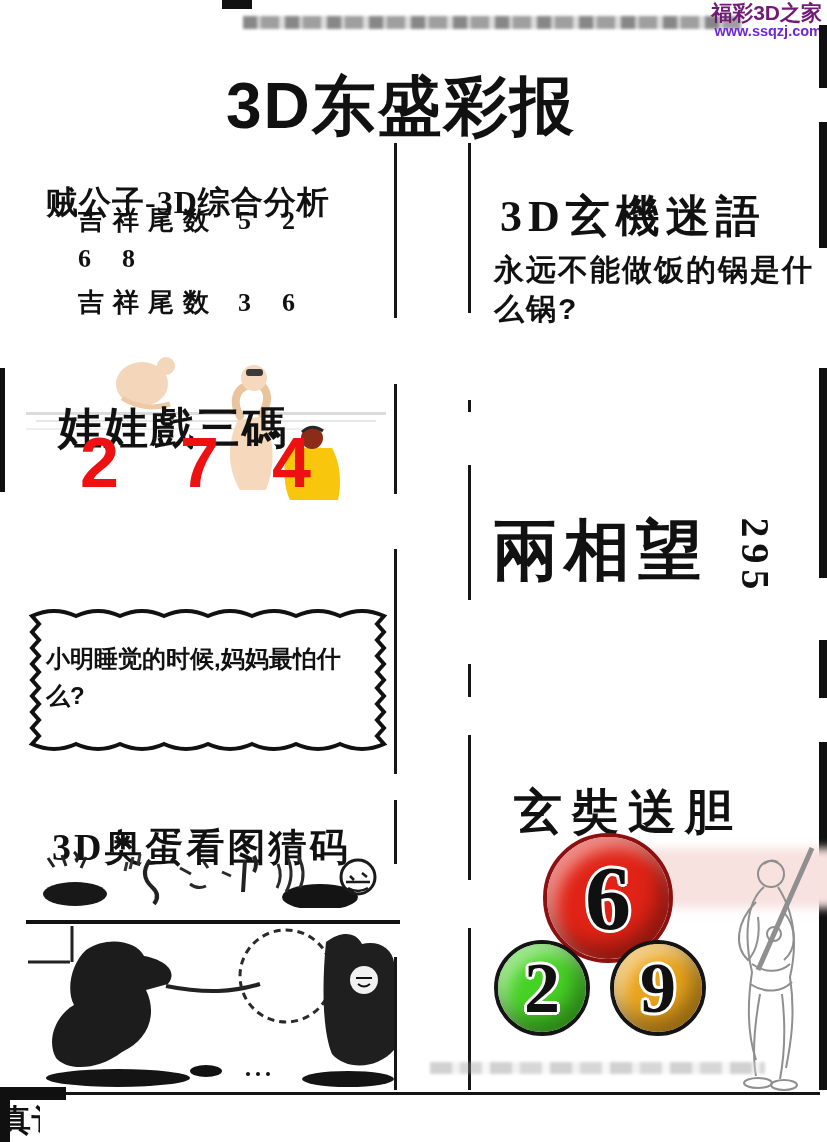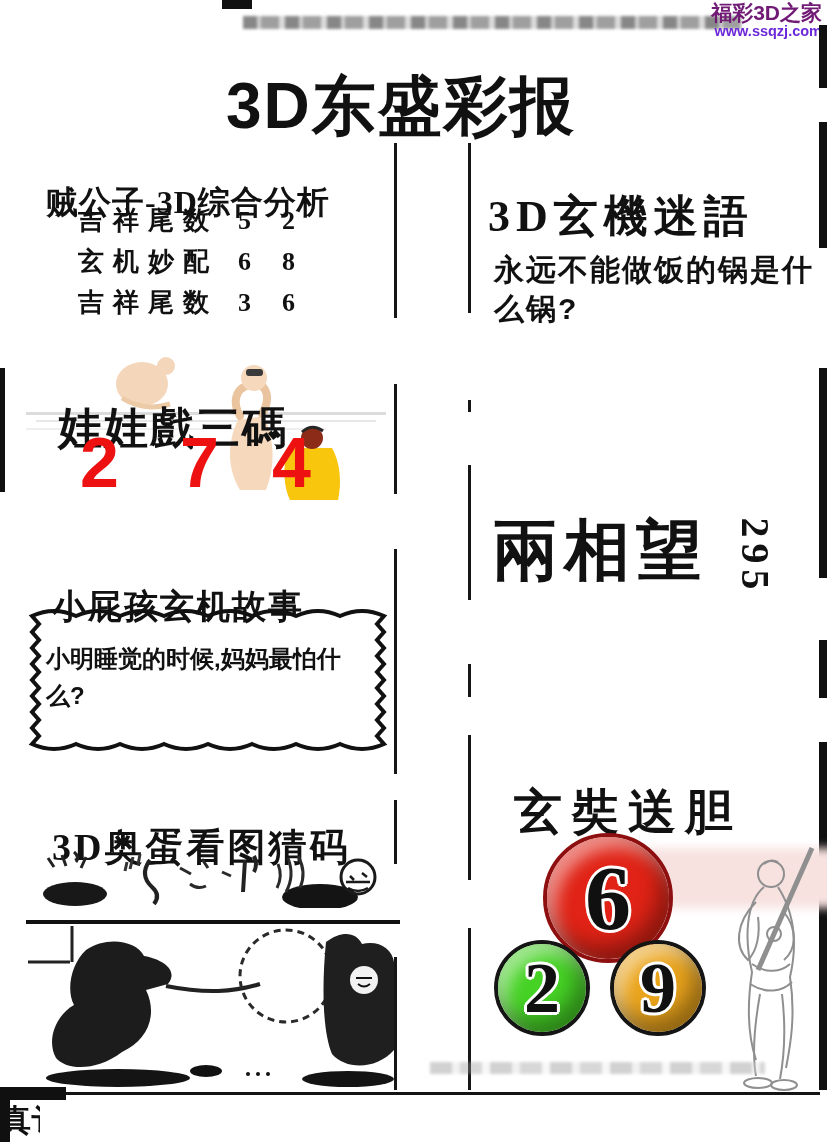--- a/index.html
+++ b/index.html
@@ -62,21 +62,21 @@
   .wavy-box{left:26px;top:602px;width:368px;height:158px;}
   .story-text{left:46px;top:616px;width:330px;font-size:24px;font-weight:700;line-height:1.55;z-index:2;}
 
   
   .comic-heading{left:52px;top:790px;font-family:"Liberation Serif",serif;
     font-size:38px;font-weight:900;letter-spacing:3px;white-space:nowrap;}
   .comic-strip{left:30px;top:850px;width:348px;height:58px;}
   .comic-panel{left:26px;top:920px;width:374px;height:168px;}
 
   
-  .riddle-heading{left:488px;top:150px;font-family:"Liberation Serif",serif;
+  .riddle-heading{left:500px;top:150px;font-family:"Liberation Serif",serif;
     font-size:44px;font-weight:900;letter-spacing:6px;white-space:nowrap;}
   .riddle-text{left:494px;top:220px;width:332px;font-size:30px;font-weight:800;
     letter-spacing:2px;line-height:1.3;}
 
   
   .tc-heading{left:508px;top:450px;font-family:"Liberation Serif",serif;
     font-size:35px;font-weight:900;letter-spacing:15px;white-space:nowrap;}
   .tc-phrase{left:492px;top:506px;font-family:"Liberation Serif",serif;
     font-size:66px;font-weight:900;letter-spacing:6px;white-space:nowrap;}
   .tc-code-wrap{left:722px;top:504px;width:66px;height:104px;display:flex;
@@ -139,21 +139,20 @@
   <div class="abs left-edge-bar" style="top:368px;height:124px;"></div>
 
   <h2 class="abs analysis-heading">贼公子-3D综合分析</h2>
   <div class="abs analysis-rows">
     <div class="a-row">
       <span class="a-label">吉祥尾数</span>
       <span class="a-val">5</span>
       <span class="a-val">2</span>
     </div>
     <div class="a-row">
-      <span class="a-label">玄机妙配</span>
       <span class="a-val">6</span>
       <span class="a-val">8</span>
     </div>
     <div class="a-row">
       <span class="a-label">吉祥尾数</span>
       <span class="a-val">3</span>
       <span class="a-val">6</span>
     </div>
   </div>
 
@@ -170,21 +169,20 @@
     <rect x="220" y="19" width="17" height="7" rx="3" fill="#3a3a3a"></rect>
     <path d="M262 98 C256 118 258 138 264 150 L312 150 C316 132 314 112 306 98 Z" fill="#f7c60d"></path>
     <circle cx="286" cy="88" r="11" fill="#8c2c18"></circle>
     <path d="M276 82 q10 -9 21 -1" stroke="#272727" stroke-width="3" fill="none"></path>
   </svg>
   <h2 class="abs baby-heading">娃娃戲三碼</h2>
   <span class="baby-num bn0" style="color: rgb(238, 17, 17);">2</span>
   <span class="baby-num bn1" style="color: rgb(238, 17, 17);">7</span>
   <span class="baby-num bn2" style="color: rgb(238, 17, 17);">4</span>
 
-  <h2 class="abs story-heading">小屁孩玄机故事</h2>
   <svg class="abs wavy-box" viewBox="0 0 368 158">
     <path d="M6 14
              q22 -10 44 0 q22 -10 44 0 q22 -10 44 0 q22 -10 44 0 q22 -10 44 0 q22 -10 44 0 q22 -10 44 0 q22 -10 44 0
              l-7 8 l7 8 l-7 8 l7 8 l-7 8 l7 8 l-7 8 l7 8 l-7 8 l7 8 l-7 8 l7 8 l-7 8 l7 8 l-7 8 l7 8
              q-22 10 -44 0 q-22 10 -44 0 q-22 10 -44 0 q-22 10 -44 0 q-22 10 -44 0 q-22 10 -44 0 q-22 10 -44 0 q-22 10 -44 0
              l7 -8 l-7 -8 l7 -8 l-7 -8 l7 -8 l-7 -8 l7 -8 l-7 -8 l7 -8 l-7 -8 l7 -8 l-7 -8 l7 -8 l-7 -8 l7 -8 l-7 -8 Z" fill="none" stroke="#111" stroke-width="4"></path>
   </svg>
   <p class="abs story-text">小明睡觉的时候,妈妈最怕什么?</p>
 
   <h2 class="abs comic-heading">3D奥蛋看图猜码</h2>

